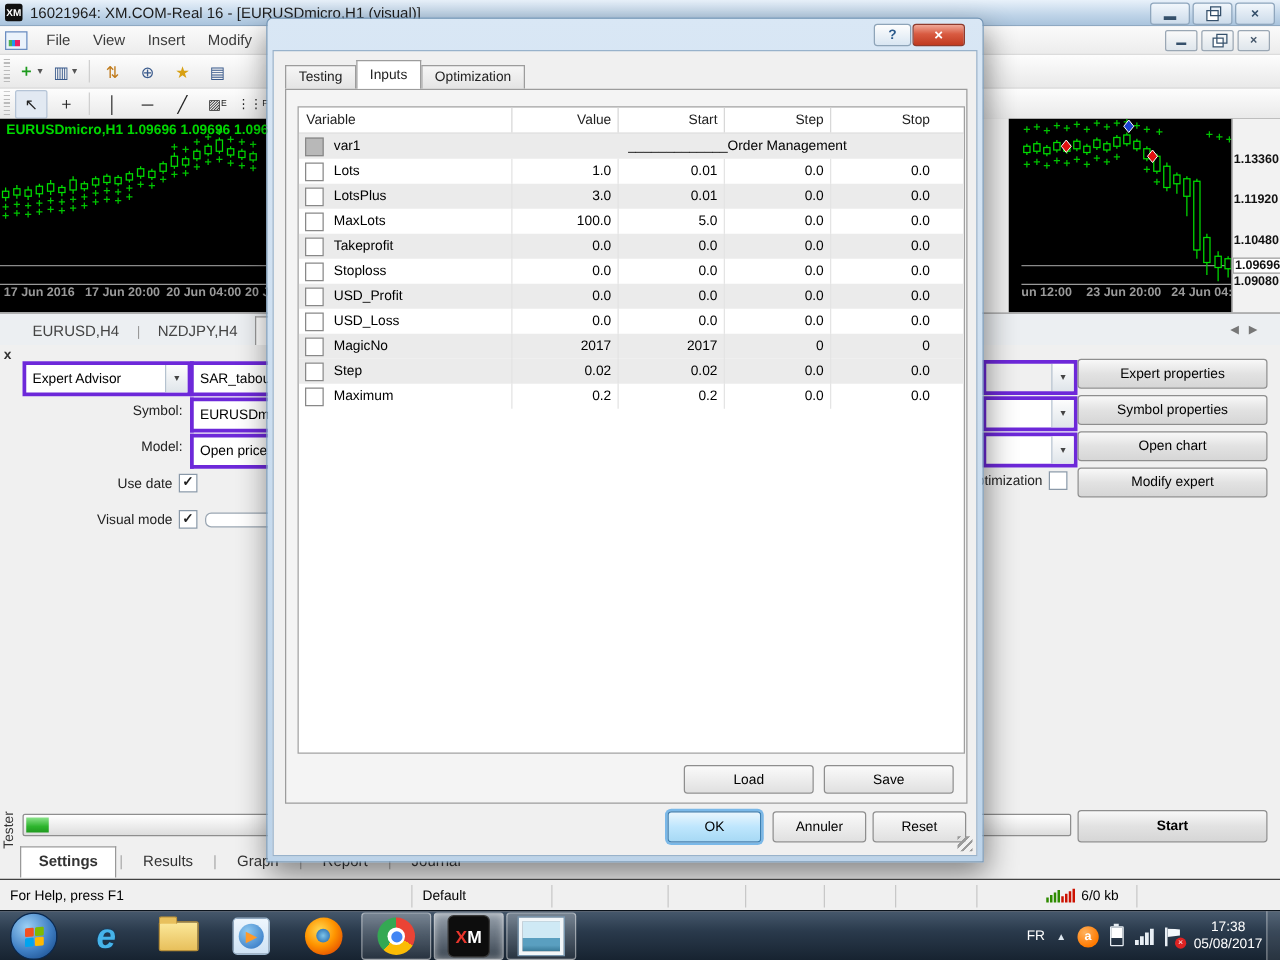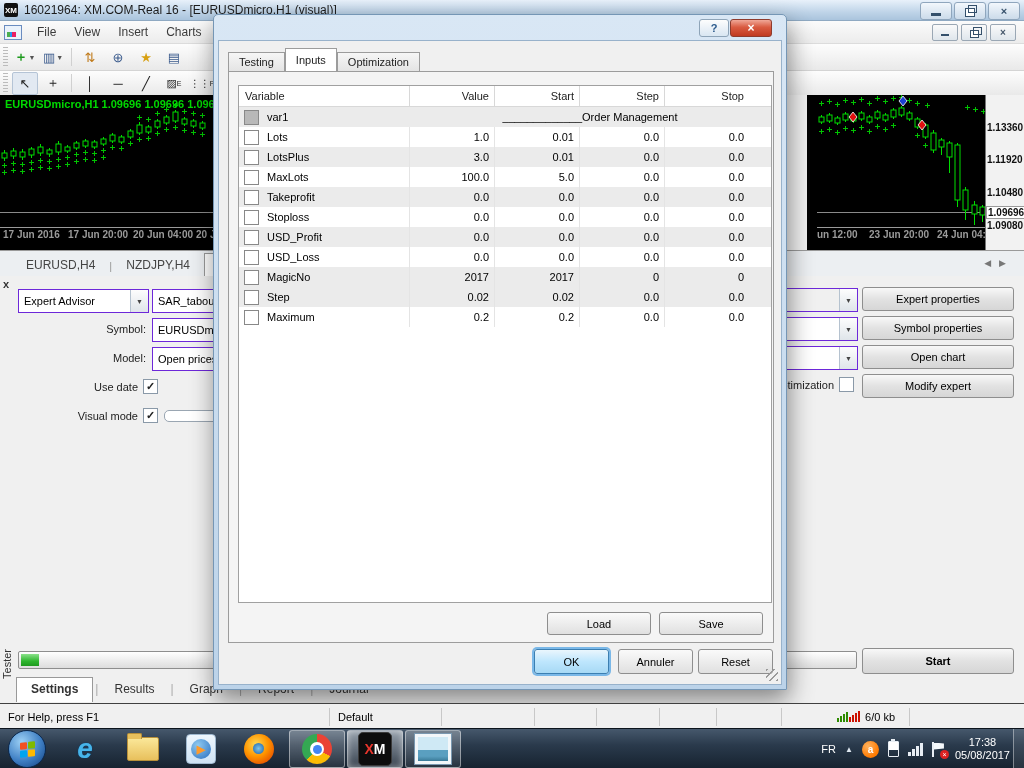--- a/index.html
+++ b/index.html
@@ -58,21 +58,21 @@
     display:flex;align-items:flex-end;}
   .ctab{padding:4px 14px 5px;font-size:12px;color:#444;}
   .ctab.active{background:#fff;border:1px solid #9a9a9a;border-bottom:none;color:#000;}
   .ctab-sep{color:#999;padding:4px 0 5px;}
   .ctab-arrows{position:absolute;right:10px;top:7px;color:#777;font-size:9px;letter-spacing:8px;}
   
   .tester{position:absolute;left:0;top:276px;width:1024px;height:427px;background:#f0f0f0;}
   .tester-close{position:absolute;left:3px;top:2px;font-size:11px;font-weight:bold;color:#333;}
   .tester-vlabel{position:absolute;left:1px;top:416px;transform:rotate(-90deg);transform-origin:0 0;
     width:56px;text-align:center;font-size:11px;color:#333;}
-  .combo{position:absolute;height:22px;background:#fff;border:1px solid #6d28d9;display:flex;align-items:center;overflow:hidden;}
+  .combo{position:absolute;height:22px;background:#fff;border:3px solid #6d28d9;display:flex;align-items:center;overflow:hidden;}
   .combo .cval{flex:1;padding-left:5px;white-space:nowrap;font-size:11px;color:#000;}
   .combo .cbtn{width:17px;height:100%;border-left:1px solid #b5c2cf;background:linear-gradient(#fdfdfd,#dfe5ea);
     display:flex;align-items:center;justify-content:center;font-size:7px;color:#444;}
   .flabel{position:absolute;font-size:11px;color:#222;text-align:right;}
   .chk{position:absolute;width:13px;height:13px;border:1px solid #8a99a8;background:#fff;
     display:flex;align-items:center;justify-content:center;font-size:11px;font-weight:bold;color:#222;line-height:1;}
   .slider-track{position:absolute;height:10px;background:#fff;border:1px solid #9aa6b2;border-radius:5px;}
   .pushbtn{position:absolute;height:22px;border:1px solid #8e8e8e;border-radius:3px;
     background:linear-gradient(#f8f8f8,#e2e2e2 50%,#d6d6d6);display:flex;align-items:center;justify-content:center;
     font-size:11px;color:#000;}
@@ -187,21 +187,21 @@
       <div class="wbtn">×</div>
     </div>
   </div>
 
   <div class="menubar">
     <span class="mdi-doc-icon"></span>
     <div id="menu-items" style="display:flex;">
         <span class="menu-item">File</span>
         <span class="menu-item">View</span>
         <span class="menu-item">Insert</span>
-        <span class="menu-item">Charts</span>
+        <span class="menu-item">Modify</span>
         <span class="menu-item">T</span>
       </div>
     <div class="mdi-controls">
       <div class="mdibtn">
           <span class="glyph-min"></span>
         </div>
       <div class="mdibtn">
           <span class="glyph-restore"></span>
         </div>
       <div class="mdibtn">×</div>

